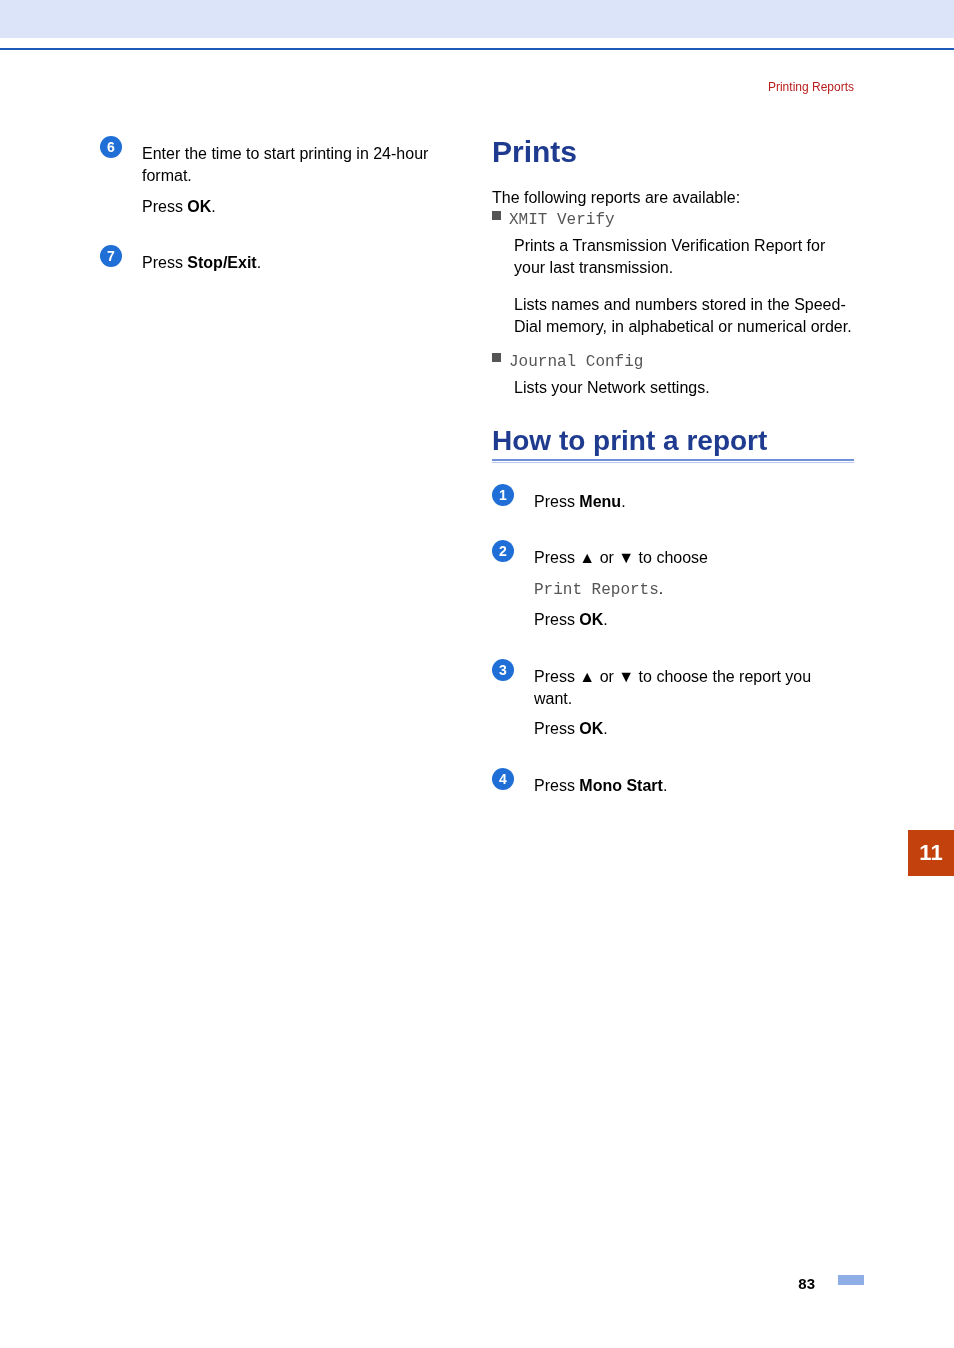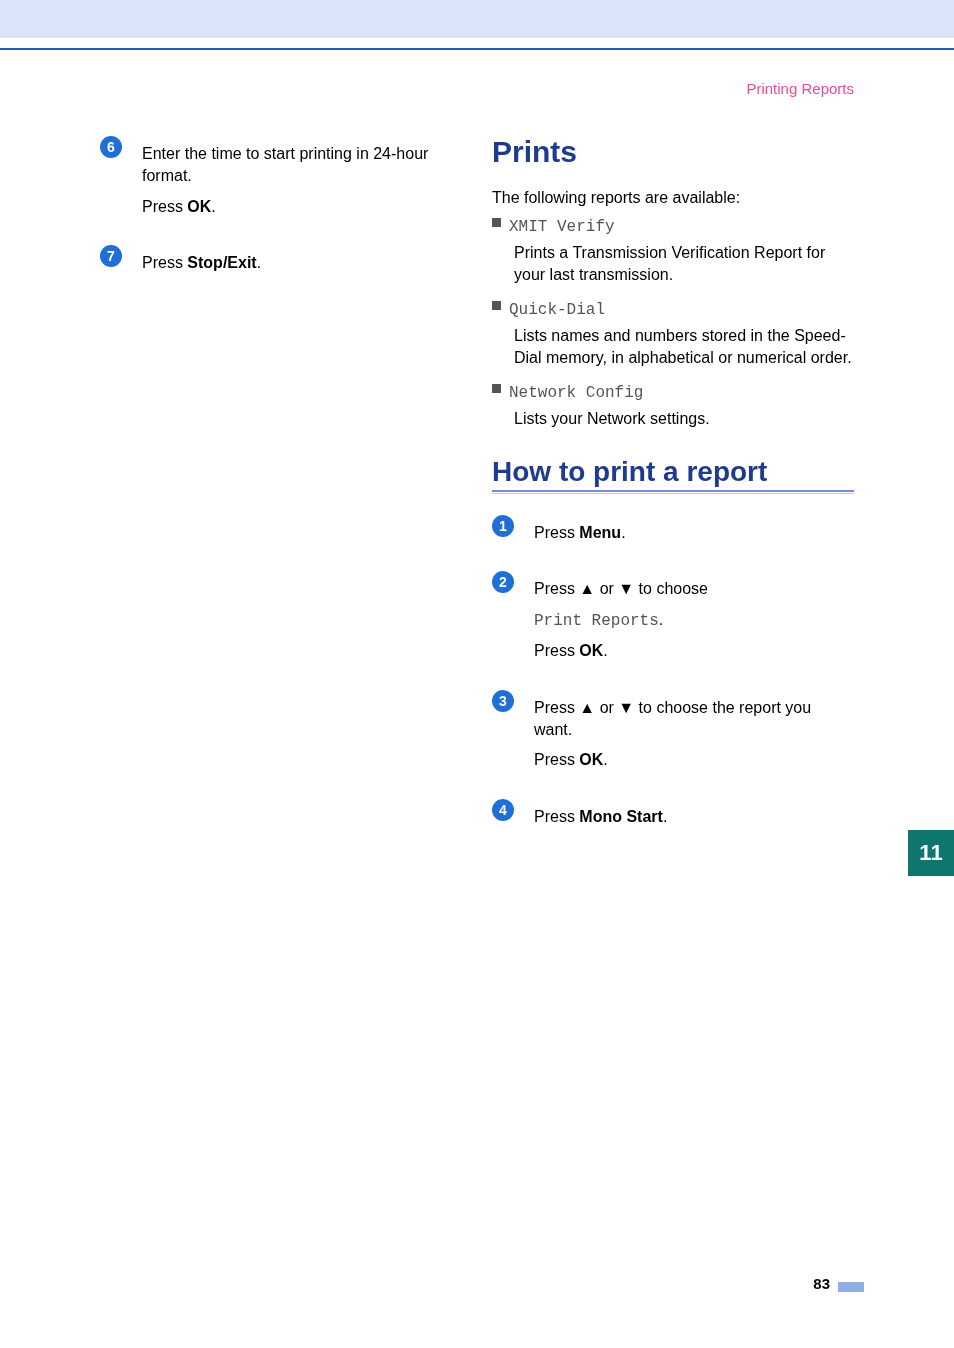--- a/index.html
+++ b/index.html
@@ -19,22 +19,22 @@
   .top-rule {
     width: 100%;
     height: 2px;
     background: #1f5bb8;
     margin-top: 10px;
   }
   .header-right {
     position: absolute;
     top: 80px;
     right: 100px;
-    font-size: 15px;
-    color: #ec4899;
+    font-size: 12px;
+    color: #b91c1c;
   }
   .content {
     position: absolute;
     top: 135px;
     left: 100px;
     right: 100px;
     display: flex;
     gap: 30px;
   }
   .col {
@@ -64,21 +64,21 @@
     line-height: 1.4;
   }
   .step-text p { margin: 8px; }
   h1.section {
     font-size: 30px;
     font-weight: bold;
     color: #1f3b8f;
     margin-bottom: 20px;
   }
   .intro {
-    margin-bottom: 11px;
+    margin-bottom: 4px;
   }
   .report-item {
     margin-bottom: 14px;
     padding-left: 0;
   }
   .report-label {
     display: flex;
     align-items: flex-start;
     margin-bottom: 6px;
   }
@@ -117,34 +117,35 @@
     height: 1px;
     margin-top: 1px;
     background: #b9c9ef;
   }
   .side-tab {
     position: absolute;
     right: 0;
     top: 830px;
     width: 46px;
     height: 46px;
-    background: #0f766e;
+    background: #c2410c;
     color: #fff;
     font-size: 22px;
     font-weight: bold;
     display: flex;
     align-items: center;
     justify-content: center;
   }
   .footer {
     position: absolute;
     bottom: 56px;
     right: 90px;
     display: flex;
-    align-items: flex-end;
+    align-items: flex-start;
+    gap: 15px;
   }
   .page-num {
     font-weight: bold;
     font-size: 15px;
     margin-right: 8px;
   }
   .page-accent {
     width: 26px;
     height: 10px;
     background: #8faee6;
@@ -192,33 +193,29 @@
     <div class="report-item">
       <div class="report-label">
           <span class="sq"></span>
           <span class="mono">XMIT Verify</span>
         </div>
       <div class="report-desc">Prints a Transmission Verification Report for your last transmission.</div>
     </div>
 
 
     <div class="report-item">
-      <div class="report-label">
-          <span class="sq"></span>
-          <span class="mono">Quick-Dial</span>
-        </div>
       <div class="report-desc">Lists names and numbers stored in the Speed-Dial memory, in alphabetical or numerical order.</div>
     </div>
 
 
 
     <div class="report-item">
       <div class="report-label">
           <span class="sq"></span>
-          <span class="mono">Network Config</span>
+          <span class="mono">Journal Config</span>
         </div>
       <div class="report-desc">Lists your Network settings.</div>
     </div>
 
     <h2 class="sub">How to print a report</h2>
     <div class="sub-rule-wrap">
       <div class="sub-rule"></div>
       <div class="sub-rule thin"></div>
     </div>
 

